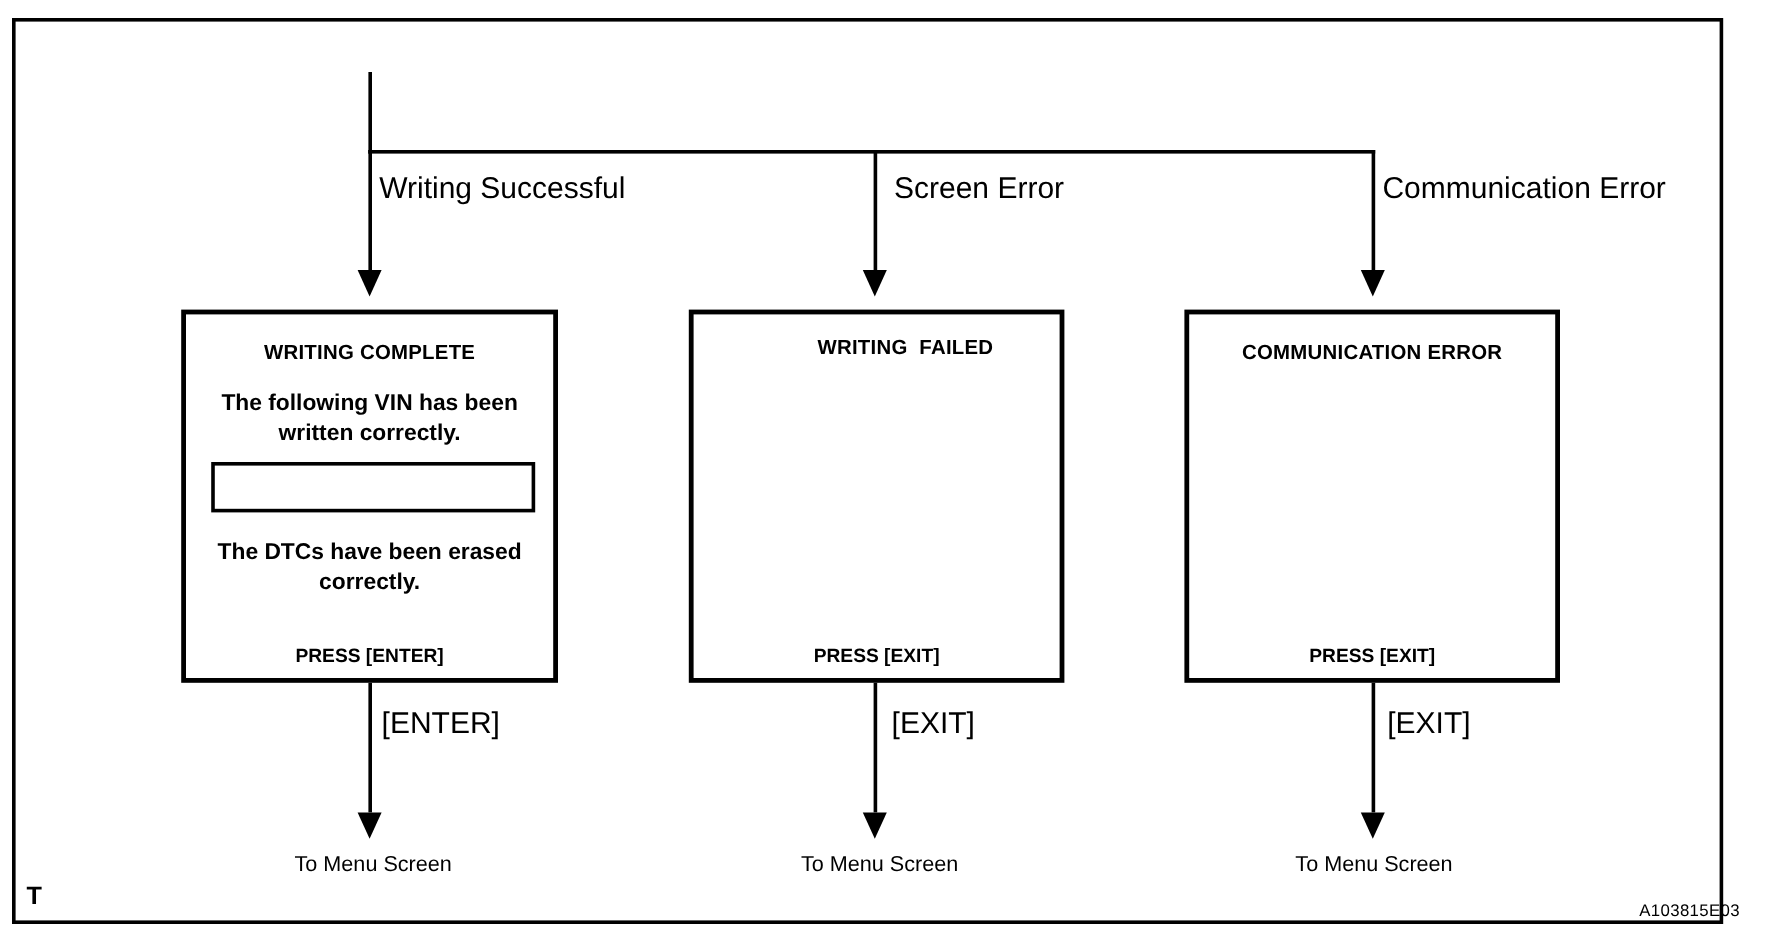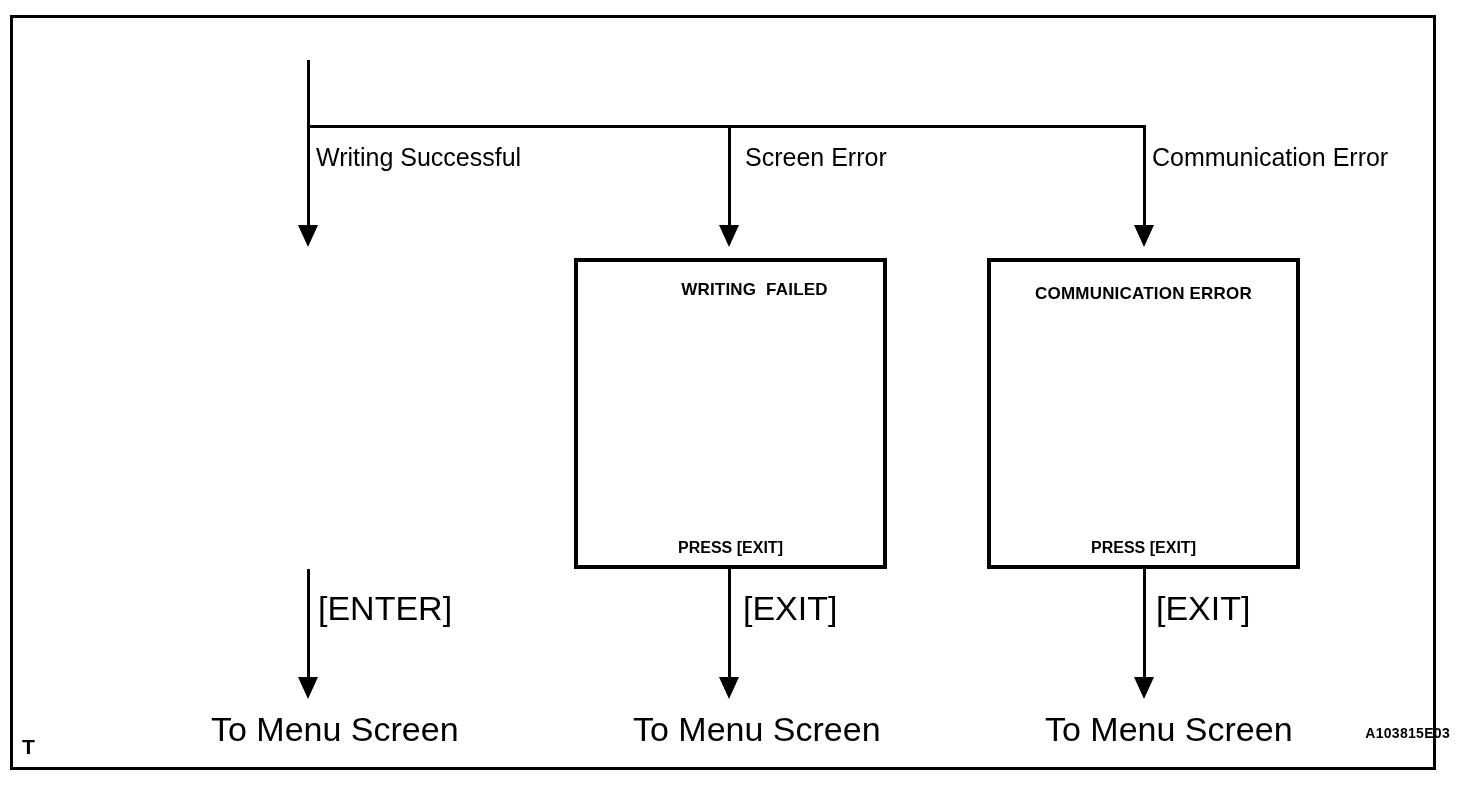--- a/index.html
+++ b/index.html
@@ -96,45 +96,44 @@
   }
 
   
   .branch-label {
     position: absolute;
     font-size: 25px;
     white-space: nowrap;
   }
   .key-label {
     position: absolute;
-    font-size: 34px;
+    font-size: 25px;
     white-space: nowrap;
   }
   .dest-label {
     position: absolute;
-    font-size: 34px;
+    font-size: 18px;
     white-space: nowrap;
     text-align: center;
   }
 
   
   .corner-mark {
     position: absolute;
     left: 22px;
     top: 735px;
     font-size: 21px;
     font-weight: bold;
   }
   .fig-code {
     position: absolute;
     right: 22px;
-    top: 725px;
+    top: 750px;
     font-size: 14px;
     letter-spacing: 0.3px;
-    font-weight: bold;
   }
 </style>
 </head>
 <body>
 
 <div id="page">
   <div class="frame"></div>
 
   <div class="vline" style="left:307px; top:60px; height:68px;"></div>
 
@@ -146,20 +145,29 @@
   <div class="vline" style="left:728px; top:125px; height:100px;"></div>
   <div class="arrowhead" style="left:719px; top:225px;"></div>
 
   <div class="vline" style="left:1143px; top:125px; height:100px;"></div>
   <div class="arrowhead" style="left:1134px; top:225px;"></div>
 
   <div class="branch-label" style="left:316px; top:143px;">Writing Successful</div>
   <div class="branch-label" style="left:745px; top:143px;">Screen Error</div>
   <div class="branch-label" style="left:1152px; top:143px;">Communication Error</div>
 
+  <div class="screen-box" style="left:151px; top:258px; width:314px; height:311px;">
+    <div class="screen-title" style="top:22px;">WRITING COMPLETE</div>
+    <div class="screen-body" style="top:62px; white-space:pre-line;">The following VIN has been
+written correctly.</div>
+    <div class="vin-field" style="left:21px; top:123px; width:270px; height:42px;"></div>
+    <div class="screen-body" style="top:186px; white-space:pre-line;">The DTCs have been erased
+correctly.</div>
+    <div class="screen-footer" style="top:277px;">PRESS [ENTER]</div>
+  </div>
 
   <div class="screen-box" style="left:574px; top:258px; width:313px; height:311px;">
     <div class="screen-title" style="top:18px;margin-left:48px;">WRITING  FAILED</div>
     <div class="screen-footer" style="top:277px;">PRESS [EXIT]</div>
   </div>
 
   <div class="screen-box" style="left:987px; top:258px; width:313px; height:311px;">
     <div class="screen-title" style="top:22px;">COMMUNICATION ERROR</div>
     <div class="screen-footer" style="top:277px;">PRESS [EXIT]</div>
   </div>

